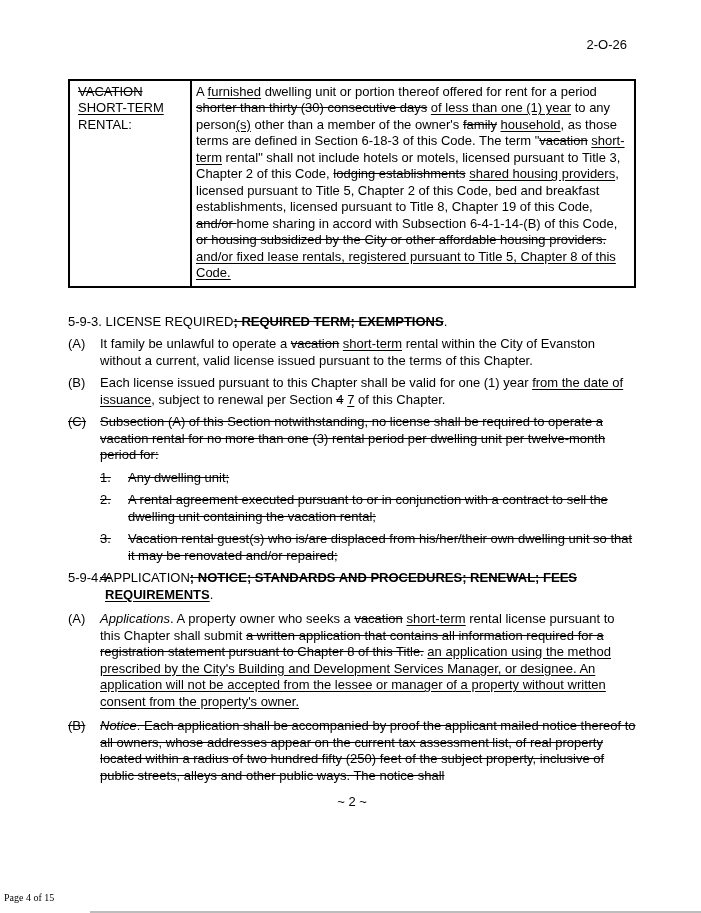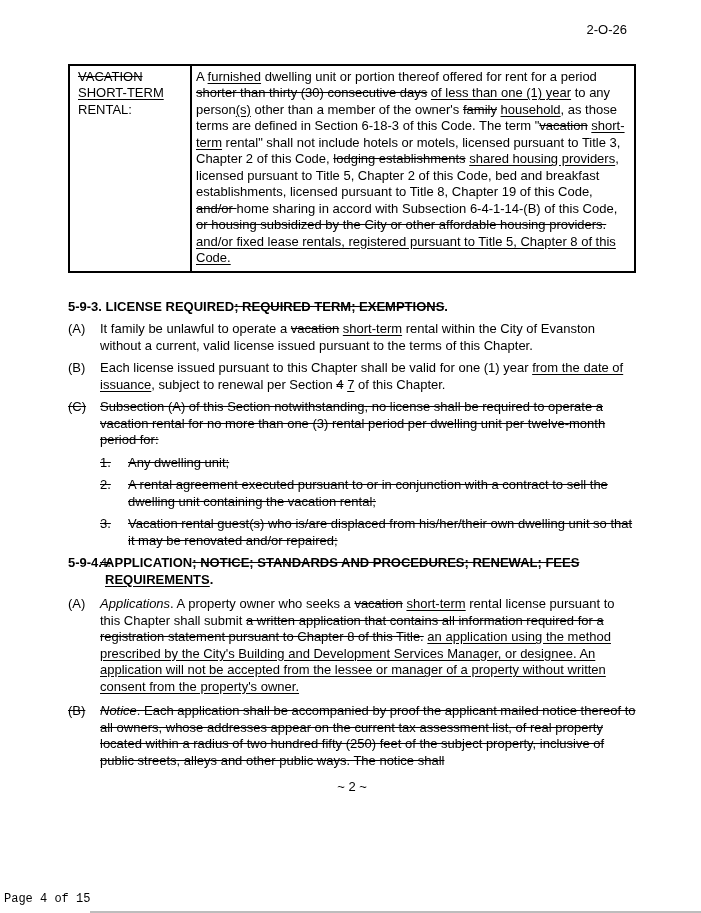--- a/index.html
+++ b/index.html
@@ -2,44 +2,44 @@
 <html><head>
 <meta charset="utf-8">
 <style>
   html,body{margin:0;padding:0;}
   body{
     width:701px;height:913px;background:#ffffff;position:relative;overflow:hidden;
     font-family:"Liberation Sans","DejaVu Sans",sans-serif;
     color:#000;
   }
   .content{margin-left:68px;width:568px;font-size:13px;line-height:16.5px;}
-  .doc-number{padding-top:22px;text-align:right;padding-right:9px;}
+  .doc-number{padding-top:37px;text-align:right;padding-right:9px;}
   .def-table{border-collapse:collapse;margin-top:25px;width:568px;table-layout:fixed;}
   .def-table td{border:2px solid #000;vertical-align:top;line-height:16.5px;}
   td.term-cell{width:106px;padding:3px 6px 4px 8px;}
   td.def-cell{padding:3px 8px 4px 4px;}
   .heading{font-weight:bold;padding-left:37px;text-indent:-37px;}
   .h1{margin-top:26px;}
   .h2{}
   .para{position:relative;padding-left:32px;margin-top:6px;}
   .para.sp8{margin-top:8px;}
   .plabel{position:absolute;left:0;top:0;}
   .li{position:relative;margin-left:32px;padding-left:28px;margin-top:6px;}
   .limarker{position:absolute;left:0;top:0;}
   .page-num{text-align:center;margin-top:10px;}
   .viewer-page-label{
     position:absolute;left:4px;top:892px;
-    font-family:Liberation Mono, monospace;font-size:12px;color:#000;
+    font-family:Liberation Serif, serif;font-size:10px;color:#000;
   }
   .next-page-edge{position:absolute;left:90px;right:0;top:911px;height:2px;background:#bdbdbd;}
   
   .s-p{}
   .s-u{text-decoration:underline;text-underline-offset:2px;}
   .s-st{text-decoration:line-through;}
-  .s-b{font-weight:bold;}
+  .s-b{font-weight:normal;}
   .s-bst{font-weight:bold;text-decoration:line-through;}
   .s-bu{font-weight:bold;text-decoration:underline;text-underline-offset:2px;}
   .s-i{font-style:italic;}
   .s-ist{font-style:italic;text-decoration:line-through;margin-top:12px;}
 </style>
 </head>
 <body>
 
 <div class="content">
 

